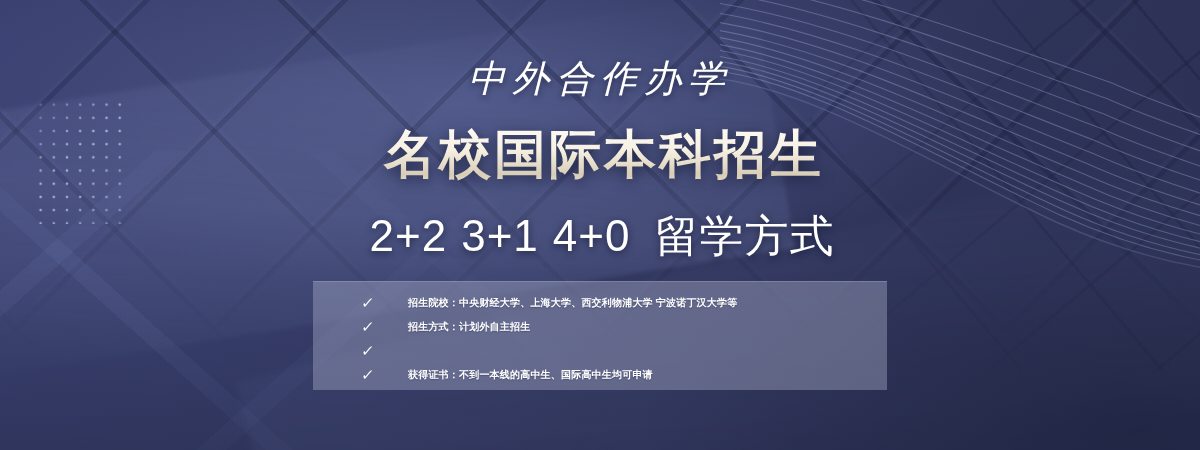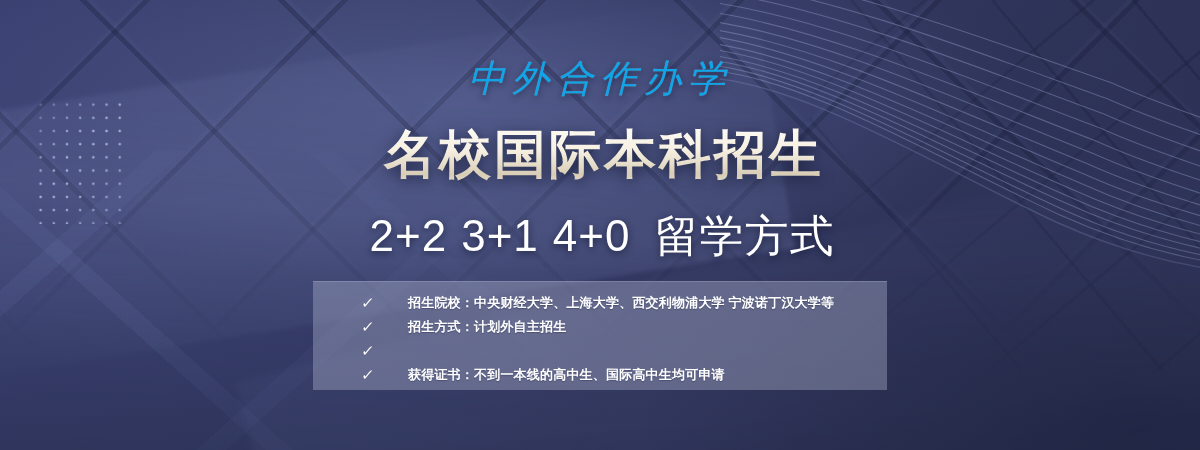--- a/index.html
+++ b/index.html
@@ -138,21 +138,21 @@
     text-align: center;
   }
 
   .kicker {
     position: absolute;
     top: 54px; left: 0; right: 0;
     font-family: Liberation Serif, serif;
     font-size: 37px;
     font-weight: 400;
     letter-spacing: 7px;
-    color: #0ea5e9;
+    color: #ffffff;
     text-shadow: 0 2px 6px rgba(18,22,48,0.65), 0 0 1px rgba(255,255,255,0.4);
     font-style: italic;
   }
 
   .headline {
     position: absolute;
     top: 120px; left: 8px; right: 0;
     font-size: 52px;
     font-weight: bold;
     letter-spacing: 3px;
@@ -201,21 +201,21 @@
     padding-right: 34px;
     box-sizing: border-box;
     color: #ffffff;
     font-size: 15px;
     line-height: 1;
     font-weight: bold;
     transform: skewX(-8deg);
   }
   .info-text {
     color: #ffffff;
-    font-size: 13px;
+    font-size: 10px;
     font-weight: bold;
     letter-spacing: 0.2px;
     white-space: nowrap;
     text-shadow: 0 1px 1px rgba(30,34,66,0.35);
   }
 </style>
 </head>
 <body>
 
 <div id="banner">

